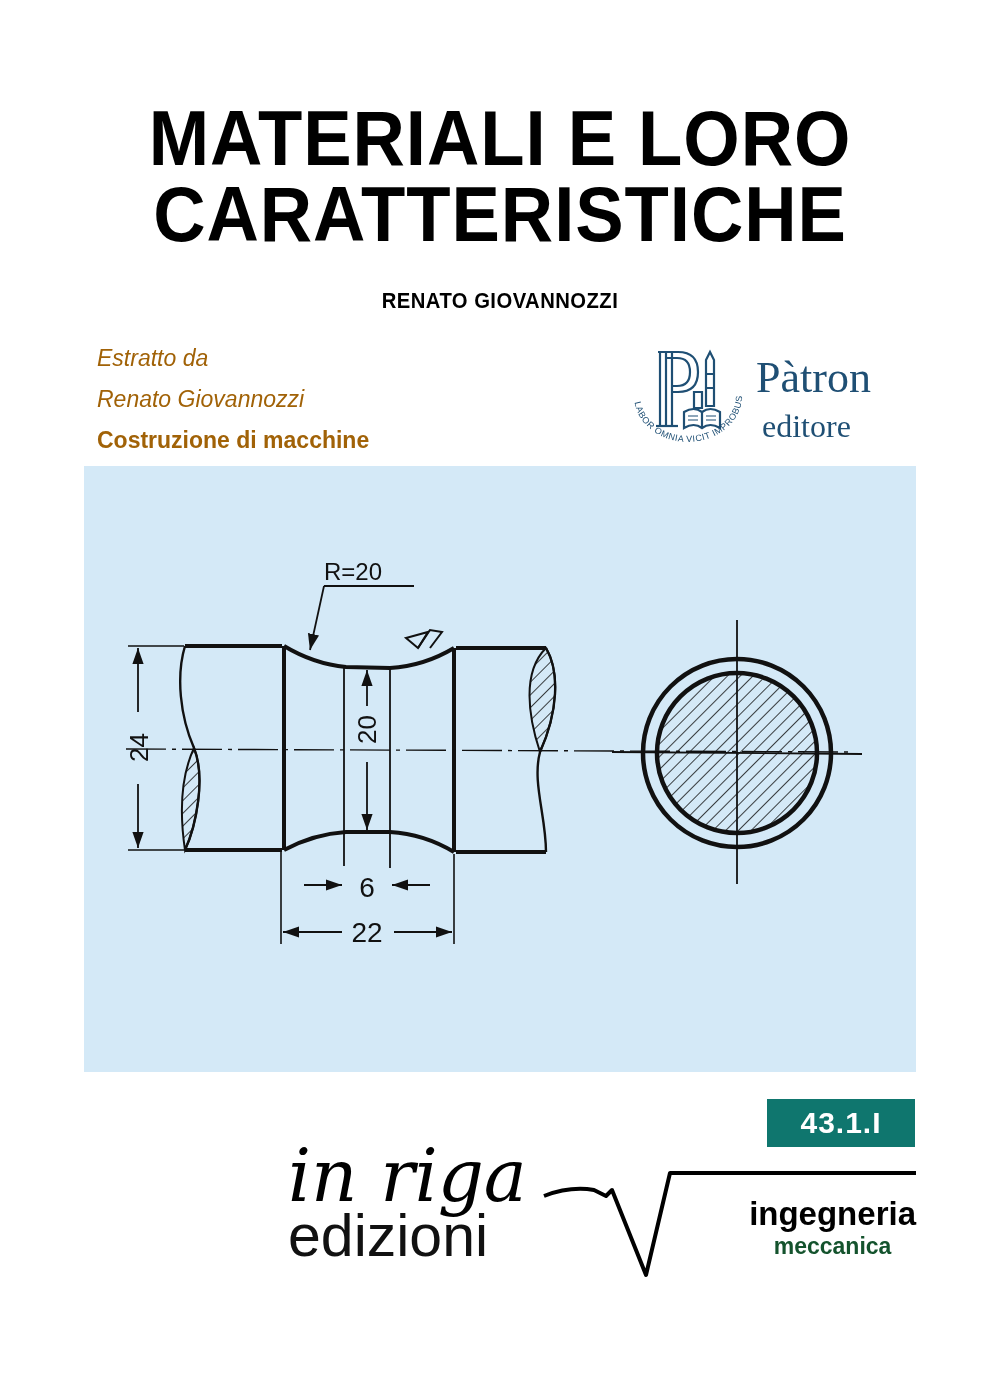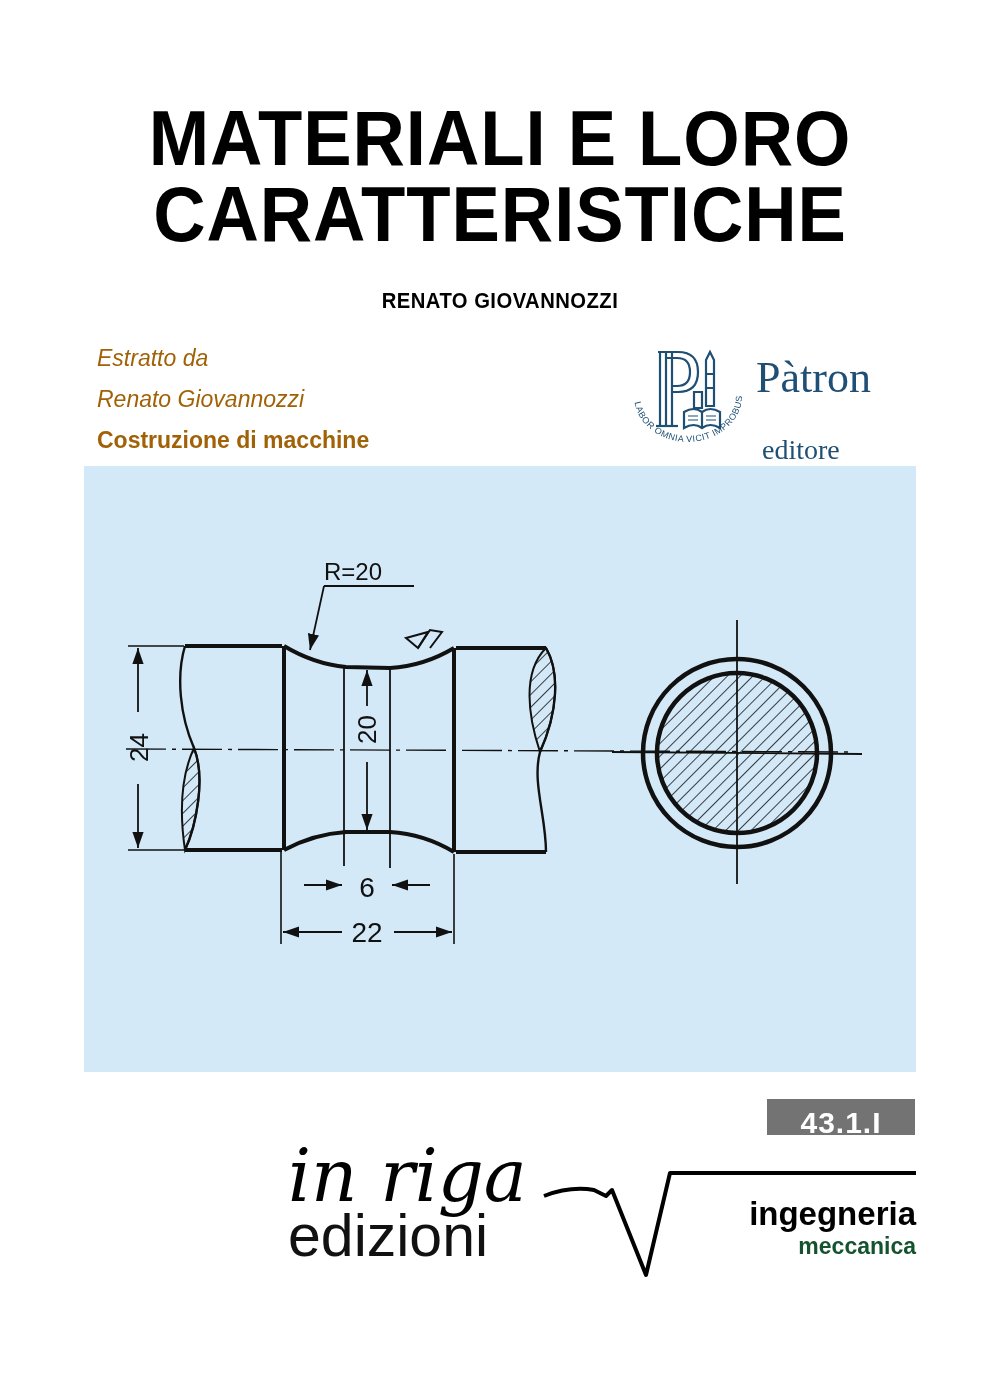--- a/index.html
+++ b/index.html
@@ -19,38 +19,38 @@
     .extract { position: absolute; left: 82px; top: 338px; color: #a16207; margin-left: 15px; }
     .extract .l1, .extract .l2 { font-style: italic; font-size: 23px; line-height: 41px; display: block; }
     .extract .l3 { font-weight: 700; font-size: 23px; line-height: 41px; display: block; }
     .publisher { position: absolute; left: 622px; top: 346px; width: 300px; height: 110px; }
     .publisher .name {
       position: absolute; left: 134px; top: 10px; font-family: "Liberation Serif", serif;
       color: #1f4f74; font-size: 44px; line-height: 44px;
     }
     .publisher .sub {
       position: absolute; left: 140px; top: 60px; font-family: "Liberation Serif", serif;
-      color: #1f4f74; font-size: 28px; line-height: 40px; margin-top: 24px;
+      color: #1f4f74; font-size: 32px; line-height: 40px;
     }
     .figure-panel { position: absolute; left: 84px; top: 466px; width: 832px; height: 606px; background: #d4e9f7; }
     .figure-panel svg { position: absolute; left: 0; top: 0; }
     .code-badge {
-      position: absolute; left: 767px; top: 1099px; width: 148px; height: 36px;
-      background: #737373; color: #fff; font-weight: 700; font-size: 30px;
+      position: absolute; left: 767px; top: 1099px; width: 148px; height: 48px;
+      background: #0f766e; color: #fff; font-weight: 700; font-size: 30px;
       text-align: center; line-height: 48px; letter-spacing: 1px;
     }
     .brand { position: absolute; left: 284px; top: 1140px; }
     .brand .script {
       position: absolute; left: 4px; top: 0px; font-family: "DejaVu Serif", serif;
       font-style: italic; font-size: 72px; line-height: 72px; color: #000000; white-space: nowrap;
     }
     .brand .edizioni {
       position: absolute; left: 4px; top: 74px; font-size: 59px; line-height: 44px; color: #111;
     }
-    .series { position: absolute; right: 84px; top: 1196px; text-align: right; }
+    .series { position: absolute; right: 84px; top: 1196px; text-align: center; }
     .series .s1 { font-weight: 700; font-size: 33px; line-height: 36px; display: block; color: #000; }
     .series .s2 { font-weight: 700; font-size: 23px; line-height: 28px; display: block; color: #14532d; }
     .decor { position: absolute; left: 0; top: 0; pointer-events: none; }
   </style>
 </head>
 <body>
 
 <div class="title">
   <span class="line">MATERIALI E LORO</span>
   <span class="line">CARATTERISTICHE</span>

